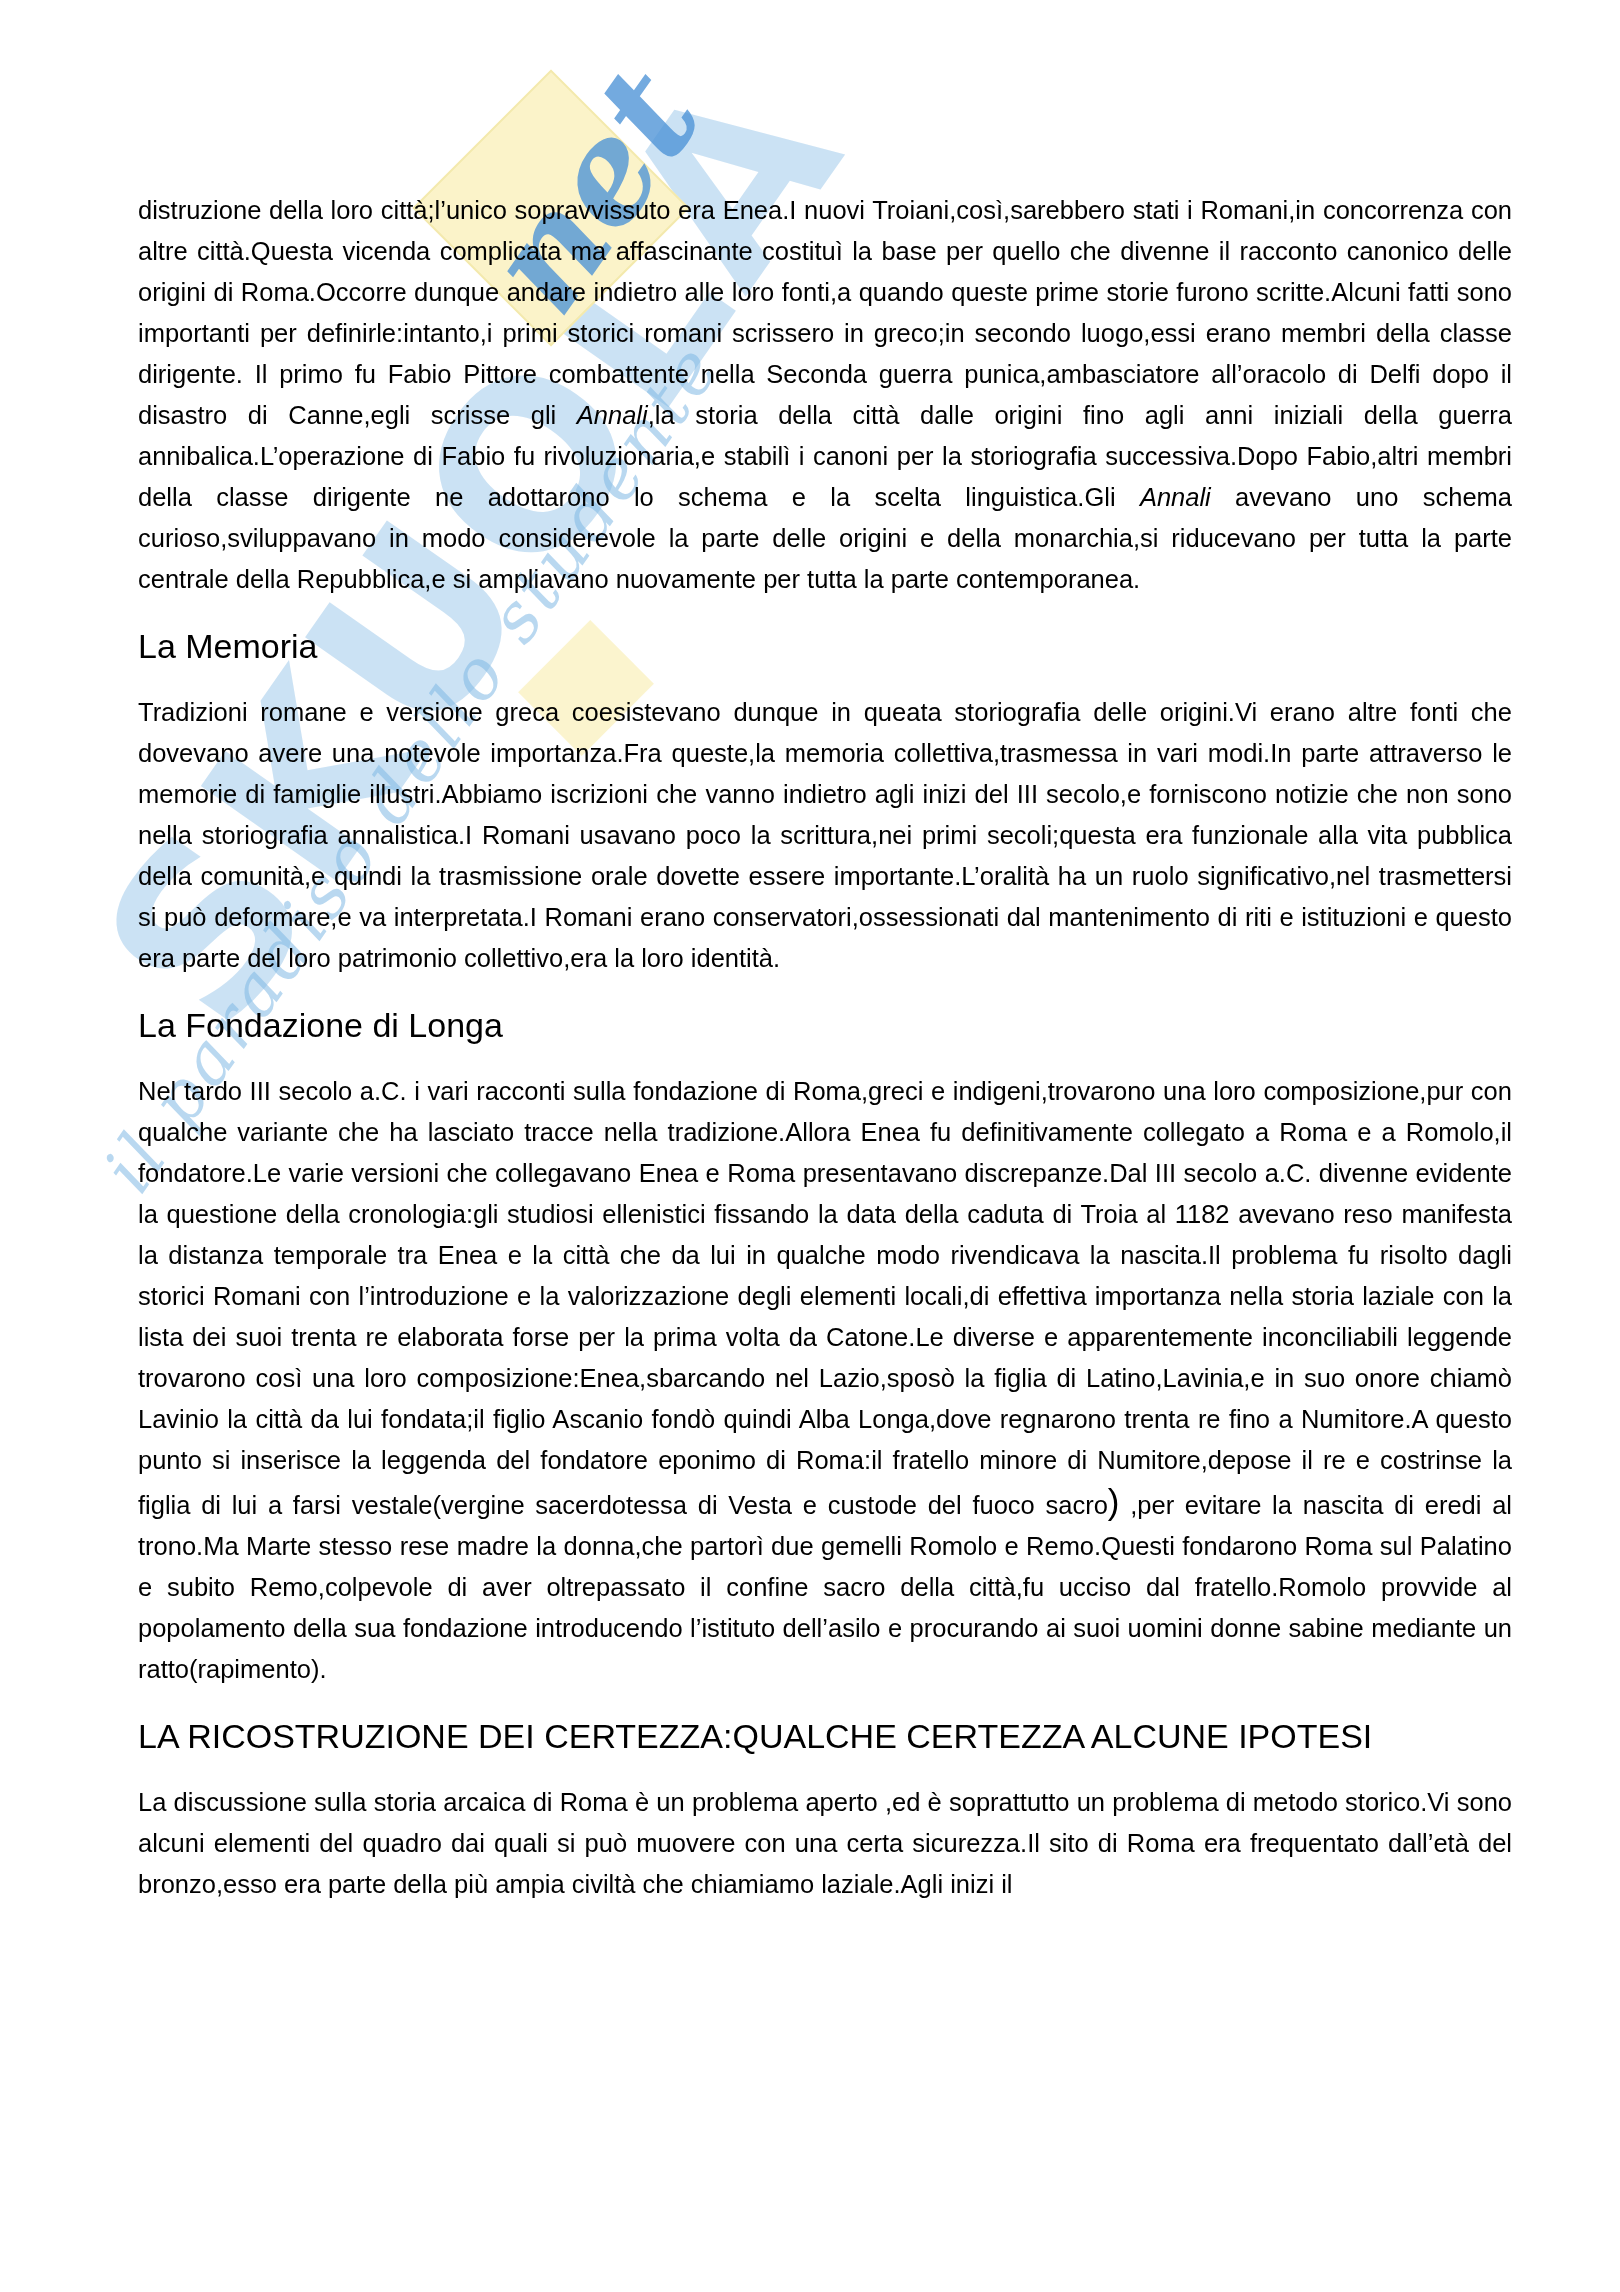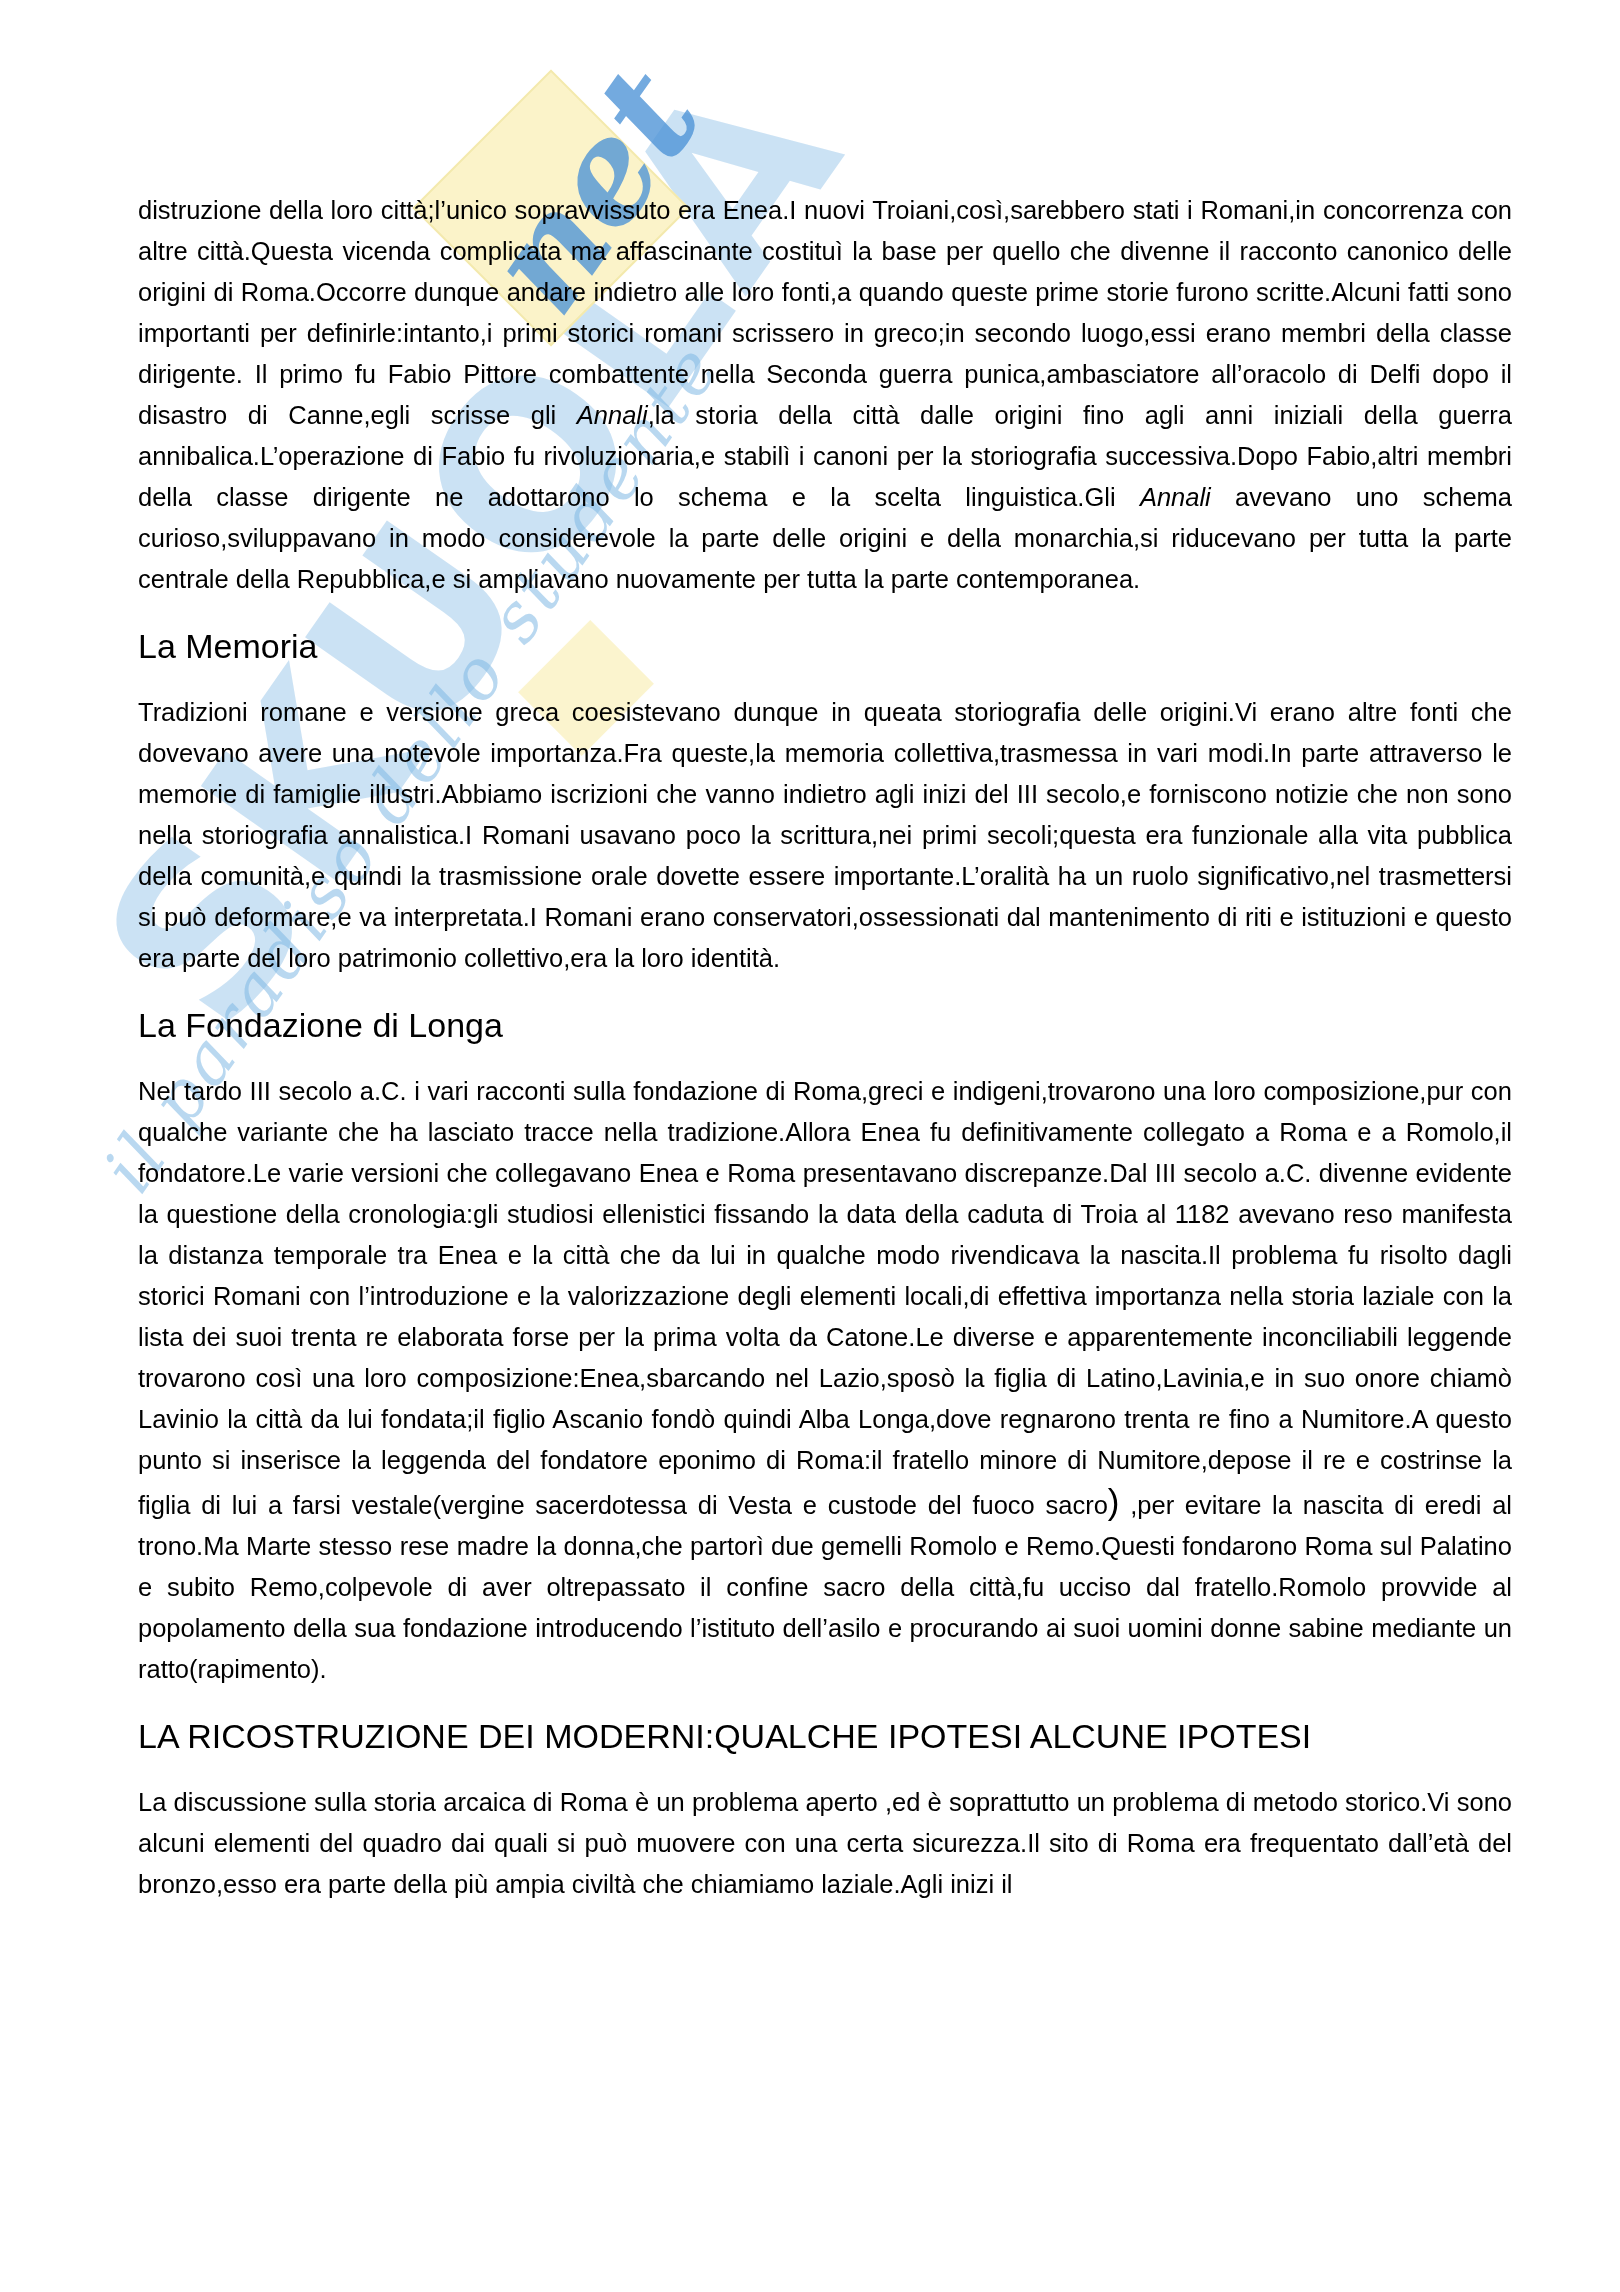--- a/index.html
+++ b/index.html
@@ -80,18 +80,18 @@
     <div class="wm-net">net</div>
     <div class="wm-tagline">il paradiso dello studente</div>
   </div>
 
   <div class="content">
       <p class="doc-paragraph"><span>distruzione della loro città;l’unico sopravvissuto era Enea.I nuovi Troiani,così,sarebbero stati i Romani,in concorrenza con altre città.Questa vicenda complicata ma affascinante costituì la base per quello che divenne il racconto canonico delle origini di Roma.Occorre dunque andare indietro alle loro fonti,a quando queste prime storie furono scritte.Alcuni fatti sono importanti  per definirle:intanto,i primi storici romani scrissero in greco;in secondo luogo,essi erano membri della classe dirigente. Il primo fu Fabio Pittore combattente nella Seconda guerra punica,ambasciatore all’oracolo di Delfi dopo il disastro di Canne,egli scrisse gli </span><span class="run-italic">Annali</span><span>,la storia della città dalle origini fino agli anni iniziali della guerra annibalica.L’operazione di Fabio fu rivoluzionaria,e stabilì i canoni per la storiografia successiva.Dopo Fabio,altri membri della classe dirigente ne adottarono lo schema e la scelta linguistica.Gli </span><span class="run-italic">Annali</span><span> avevano uno schema curioso,sviluppavano in modo considerevole la parte delle origini e della monarchia,si riducevano per tutta la parte centrale della Repubblica,e si ampliavano nuovamente per tutta la parte contemporanea.</span></p>
       <h2 class="doc-heading"><span>La Memoria</span></h2>
       <p class="doc-paragraph"><span>Tradizioni romane e versione greca coesistevano dunque in queata storiografia delle origini.Vi erano altre fonti che dovevano avere una notevole importanza.Fra queste,la memoria collettiva,trasmessa in vari modi.In parte attraverso le memorie di famiglie illustri.Abbiamo iscrizioni che vanno indietro agli inizi del III secolo,e forniscono notizie che non sono nella storiografia annalistica.I Romani usavano poco la scrittura,nei primi secoli;questa era funzionale alla vita pubblica della comunità,e quindi la trasmissione orale dovette essere importante.L’oralità ha un ruolo significativo,nel trasmettersi si può deformare,e va interpretata.I Romani erano conservatori,ossessionati dal mantenimento di riti e istituzioni e questo era parte del loro patrimonio collettivo,era la loro identità.</span></p>
       <h2 class="doc-heading"><span>La Fondazione di  Longa</span></h2>
       <p class="doc-paragraph"><span>Nel tardo III secolo a.C. i vari racconti sulla fondazione di Roma,greci e indigeni,trovarono una loro composizione,pur con qualche variante che ha lasciato tracce nella tradizione.Allora Enea fu definitivamente collegato a Roma e a Romolo,il fondatore.Le varie versioni che collegavano Enea  e Roma presentavano discrepanze.Dal III secolo a.C. divenne evidente la questione della cronologia:gli studiosi ellenistici fissando la data della caduta di Troia al 1182 avevano reso manifesta la distanza temporale tra Enea e la città che da lui in qualche modo rivendicava la nascita.Il problema fu risolto  dagli storici Romani con l’introduzione e la valorizzazione degli elementi locali,di effettiva importanza nella storia laziale con la lista dei suoi trenta re elaborata forse per la prima volta da Catone.Le diverse e apparentemente inconciliabili leggende trovarono così una loro composizione:Enea,sbarcando nel Lazio,sposò la figlia di Latino,Lavinia,e in suo onore chiamò Lavinio la città da lui fondata;il figlio Ascanio fondò quindi Alba Longa,dove regnarono trenta re fino a Numitore.A questo punto si inserisce la leggenda del fondatore eponimo di Roma:il fratello minore di Numitore,depose il re e costrinse la figlia di lui a farsi vestale(vergine sacerdotessa di Vesta e custode del fuoco sacro</span><span class="run-big">)</span><span> ,per evitare la nascita di eredi al trono.Ma Marte stesso rese madre la donna,che partorì due gemelli Romolo e Remo.Questi fondarono Roma sul Palatino e subito Remo,colpevole di aver oltrepassato il confine sacro della città,fu ucciso dal fratello.Romolo provvide al popolamento della sua fondazione introducendo l’istituto dell’asilo e procurando ai suoi uomini donne sabine mediante un ratto(rapimento).</span></p>
-      <h2 class="doc-heading"><span>LA RICOSTRUZIONE DEI MODERNI:QUALCHE IPOTESI ALCUNE IPOTESI</span></h2>
+      <h2 class="doc-heading"><span>LA RICOSTRUZIONE DEI CERTEZZA:QUALCHE CERTEZZA ALCUNE IPOTESI</span></h2>
       <p class="doc-paragraph"><span>La discussione sulla storia arcaica di Roma è un problema aperto ,ed è soprattutto un problema di metodo storico.Vi sono alcuni elementi del quadro dai quali si può muovere con una certa sicurezza.Il sito di Roma era frequentato dall’età del bronzo,esso era parte della più ampia civiltà che chiamiamo laziale.Agli inizi il</span></p>
     </div>
 
 </div>
 
 
 </body></html>

